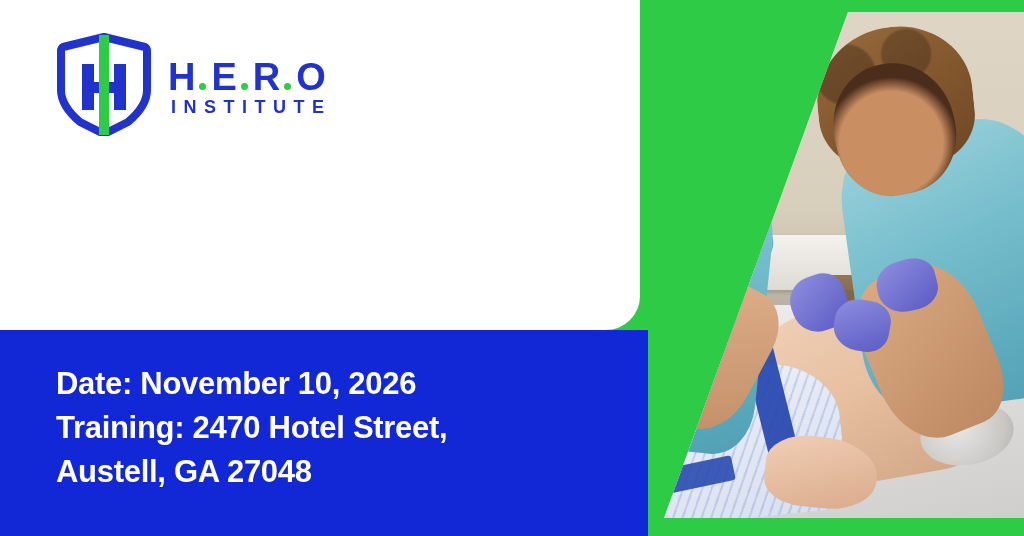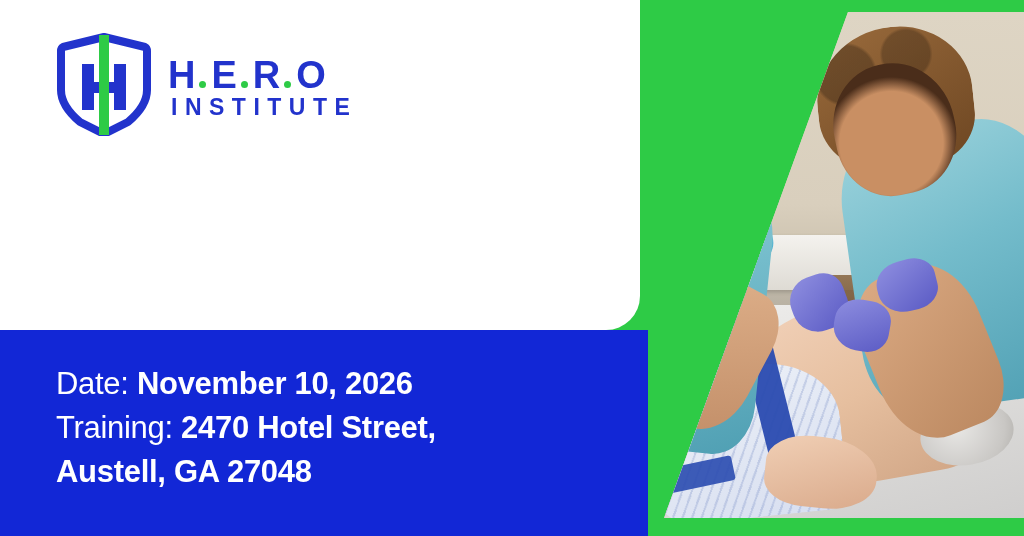--- a/index.html
+++ b/index.html
@@ -339,21 +339,21 @@
     align-items: baseline;
   }
   .hero-word .dot {
     display: inline-block;
     width: 7px; height: 7px;
     background: #2ecb46;
     border-radius: 50%;
     margin: 0 5px 0 3px;
   }
   .institute-word {
-    font-size: 23px;
+    font-size: 18px;
     font-weight: bold;
     color: #2233cc;
     letter-spacing: 7.5px;
     line-height: 1;
     padding-left: 3px;
   }
 
   
   .headline {
     position: absolute;
@@ -371,21 +371,21 @@
   
   .details {
     position: absolute;
     left: 56px; top: 362px;
     z-index: 10;
     color: #ffffff;
     font-size: 31px;
     line-height: 1.42;
     letter-spacing: -0.3px;
   }
-  .details .label { font-weight: normal; }
+  .details .label { font-weight: bold; }
   .details .value { font-weight: bold; }
   .details .line { white-space: nowrap; }
 </style>
 </head>
 <body>
 
 <div class="flyer">
 
   <div class="photo-frame">
     <div class="photo-clip">

